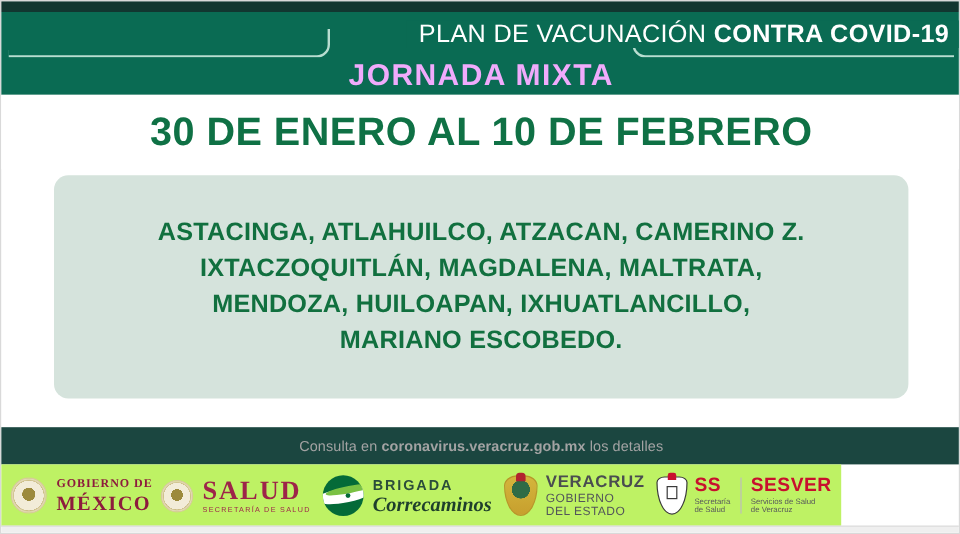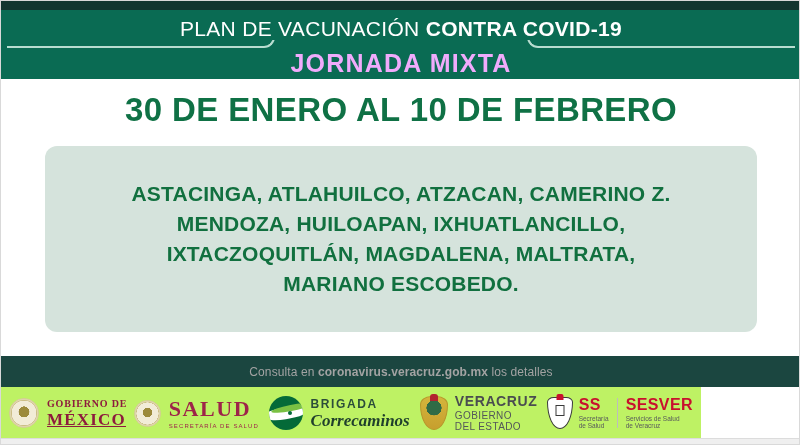--- a/index.html
+++ b/index.html
@@ -55,21 +55,21 @@
   .frame-right {
     right: 6px;
     border-left: 2px solid #b8ddd0;
     border-bottom-left-radius: 11px;
   }
 
   .title-line1 {
     position: absolute;
     top: 5px; left: 0;
     width: 800px;
-    text-align: center;
+    text-align: right;
     color: #ffffff;
     font-size: 21px;
     letter-spacing: 0.3px;
     line-height: 27px;
     white-space: nowrap;
     font-weight: 400;
     z-index: 3;
   }
   .title-line1 .bold { font-weight: 700; }
   .title-line1 .pad { background: #0a6b53; padding: 0 10px; }
@@ -189,21 +189,21 @@
   }
   .seal-gold.sm { width: 27px; height: 27px; }
 
   .gob-text {
     margin-left: 8px;
     color: #8d1b3d;
     font-family: "Liberation Serif", serif;
     line-height: 1;
   }
   .gob-text .l1 { font-size: 10px; font-weight: 700; letter-spacing: 0.8px; display:block; }
-  .gob-text .l2 { font-size: 17px; font-weight: 700; letter-spacing: 1.2px; display:block; margin-top: 2px; text-decoration: underline; }
+  .gob-text .l2 { font-size: 17px; font-weight: 700; letter-spacing: 1.2px; display:block; margin-top: 2px; }
 
   .salud-text {
     margin-left: 8px;
     color: #9d2449;
     font-family: "Liberation Serif", serif;
     line-height: 1;
   }
   .salud-text .l1 { font-size: 22px; font-weight: 700; letter-spacing: 1.6px; display: block; }
   .salud-text .l2 {
     font-size: 6px; font-weight: 400; letter-spacing: 1.1px;
@@ -354,22 +354,22 @@
     <div class="title-line2">JORNADA MIXTA</div>
   </div>
 
   <div class="date-band">
     <div class="date-text">30 DE ENERO AL 10 DE FEBRERO</div>
   </div>
 
   <div class="muni-box">
     <div class="muni-text">
       <span class="muni-line">ASTACINGA, ATLAHUILCO, ATZACAN, CAMERINO Z.</span>
+      <span class="muni-line">IXTACZOQUITLÁN, MAGDALENA, MALTRATA,</span>
       <span class="muni-line">MENDOZA, HUILOAPAN, IXHUATLANCILLO,</span>
-      <span class="muni-line">IXTACZOQUITLÁN, MAGDALENA, MALTRATA,</span>
       <span class="muni-line">MARIANO ESCOBEDO.</span>
     </div>
   </div>
 
   <div class="consulta-bar">
     <div class="consulta-text"><span>Consulta en </span><span class="url">coronavirus.veracruz.gob.mx</span><span> los detalles</span></div>
   </div>
 
   <div class="logo-bar">
 

